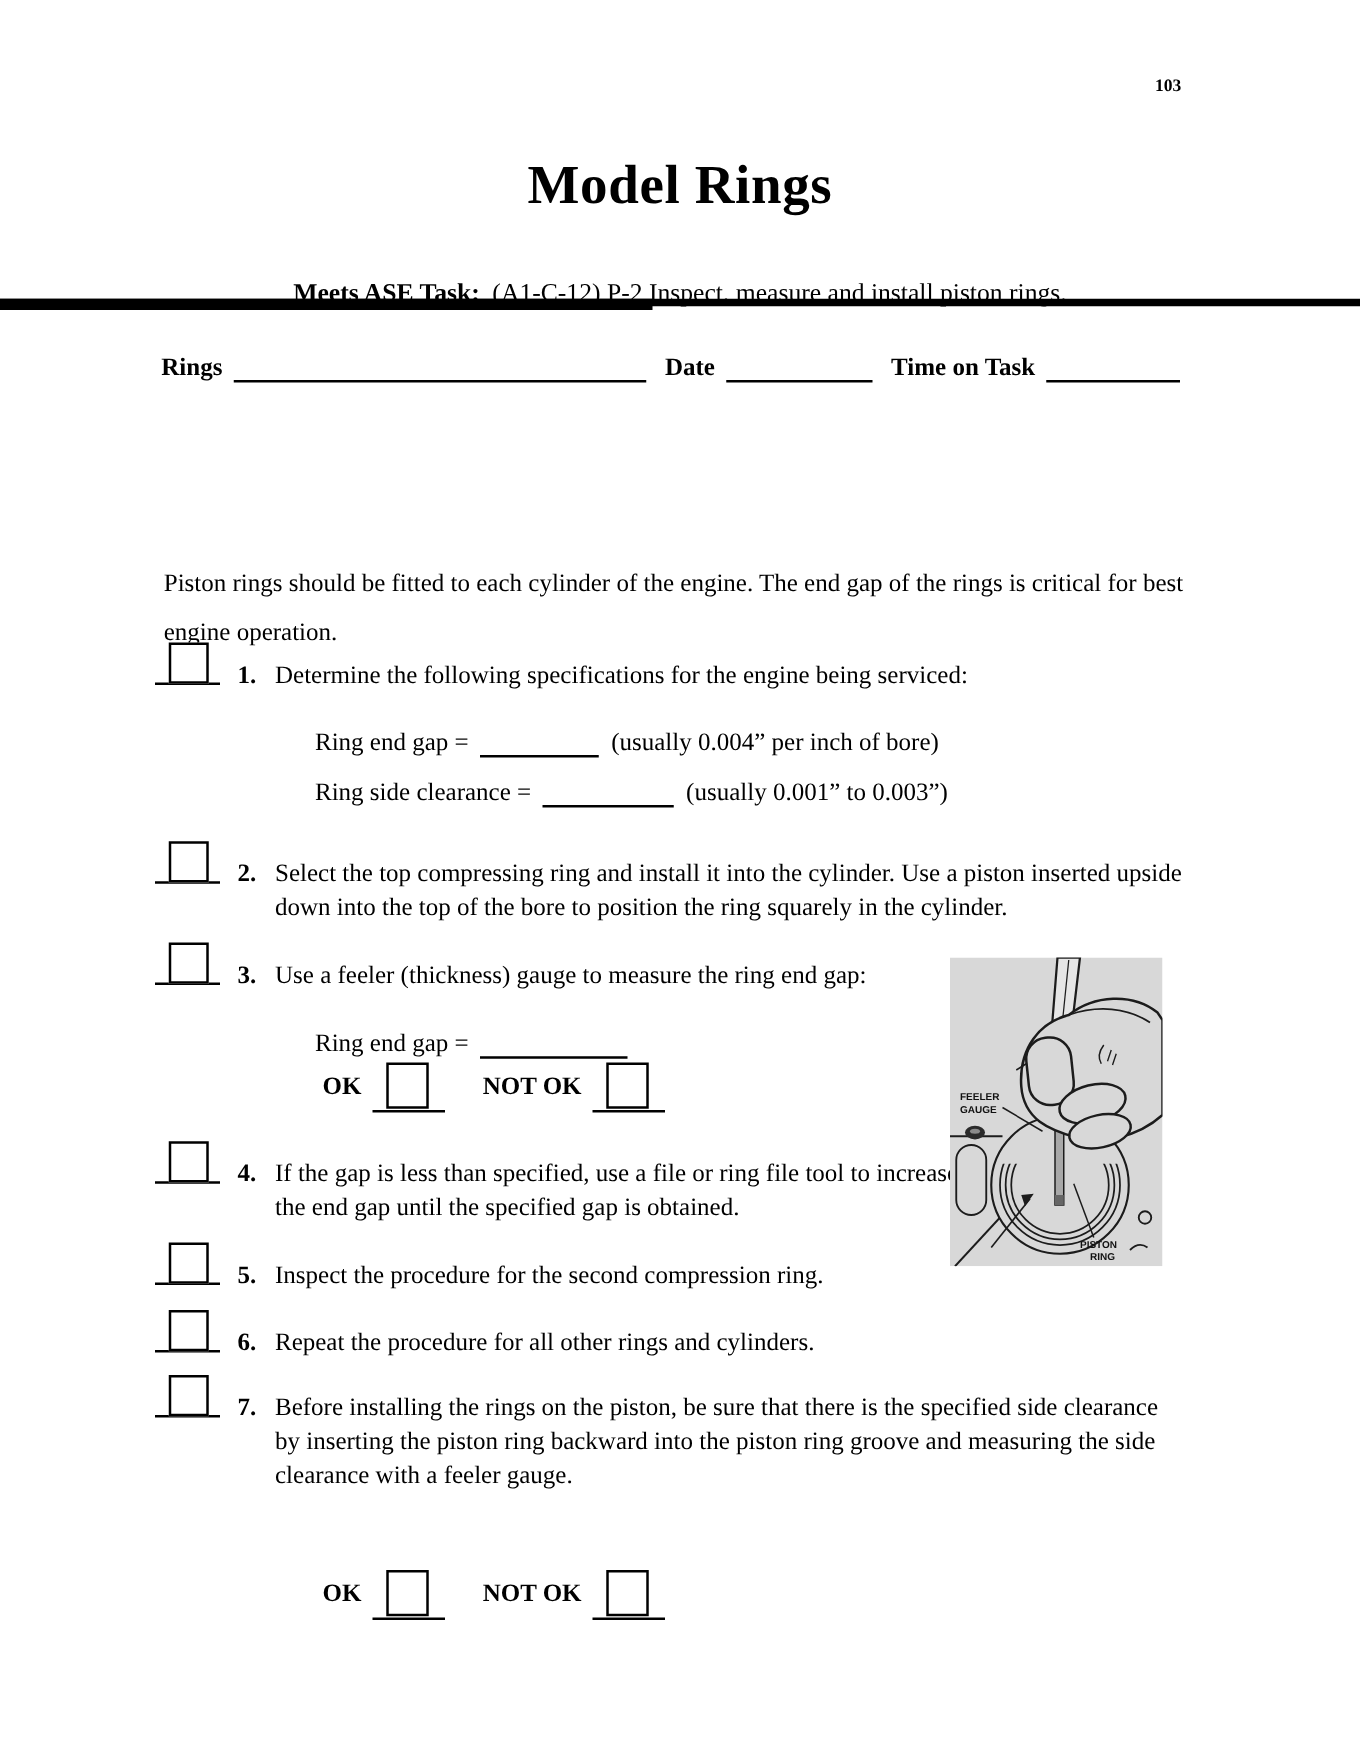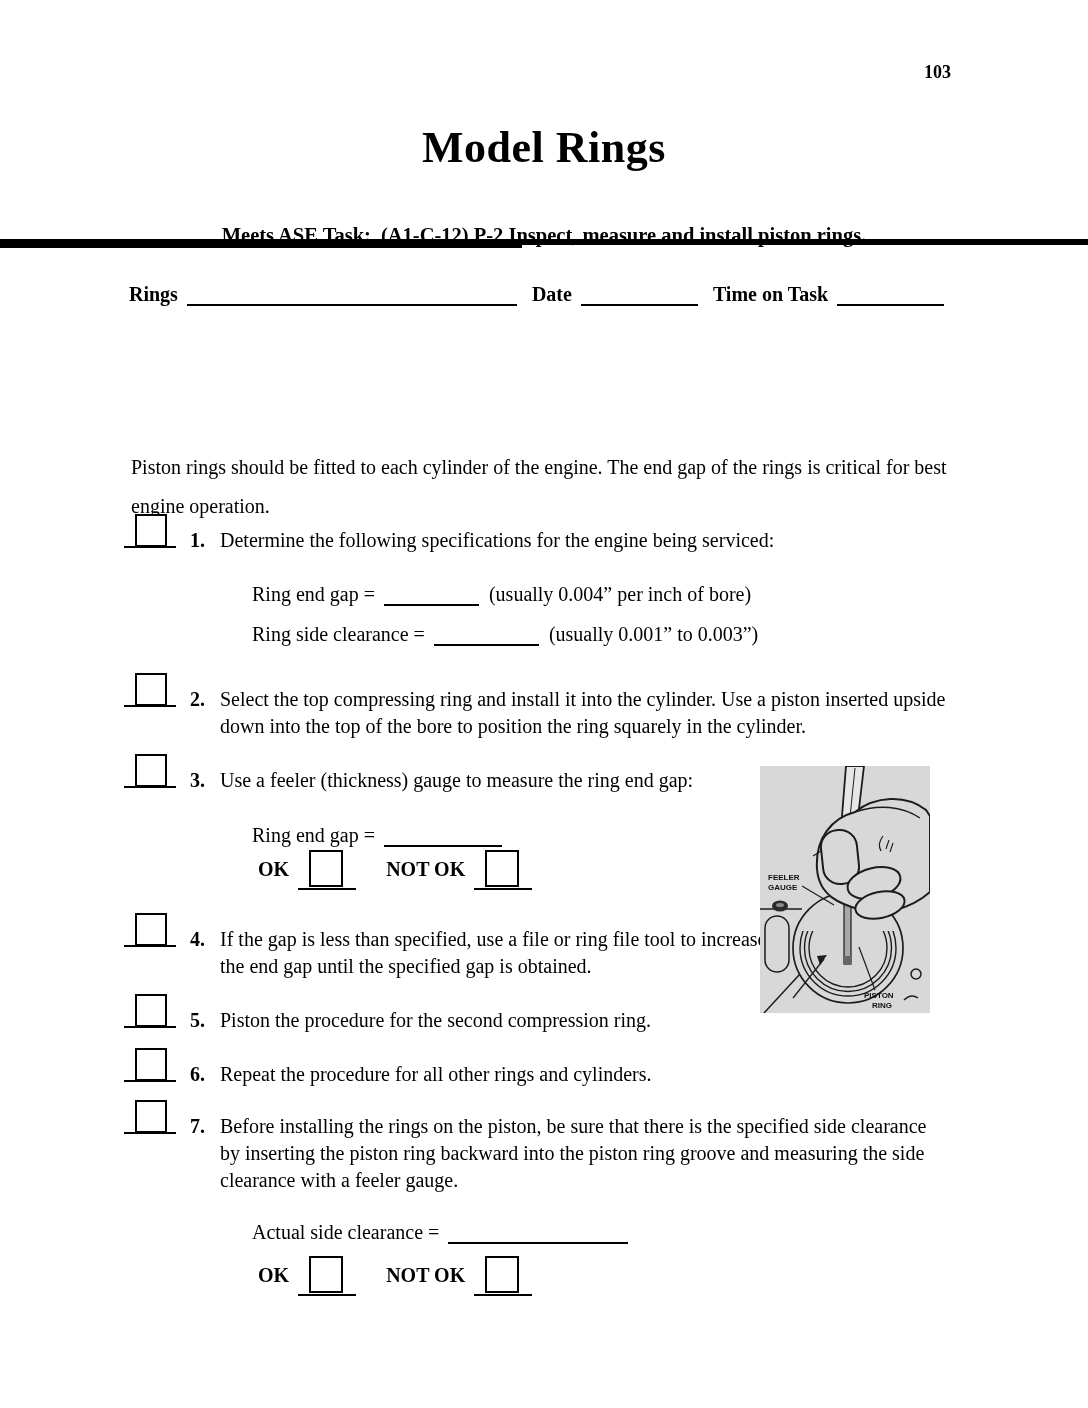--- a/index.html
+++ b/index.html
@@ -2,24 +2,24 @@
 <html><head>
 <meta charset="utf-8">
 <style>
   html,body { margin:0; padding:0; background:#ffffff; }
   .page {
     position:relative; width:1088px; height:1408px; background:#fff;
     font-family:"Liberation Serif", serif; color:#000; font-size:20px;
     overflow:hidden;
   }
 
-  .page-number { position:absolute; left:924px; top:62px; font-weight:bold; font-size:18px; }
+  .page-number { position:absolute; left:924px; top:62px; font-weight:bold; font-size:14px; }
   .title { position:absolute; left:0; right:0; top:122px; margin:0; text-align:center;
            font-size:44px; font-weight:bold; letter-spacing:0.5px; }
-  .ase   { position:absolute; left:0; right:0; top:203px; text-align:center; font-size:20.5px;font-weight:bold; }
+  .ase   { position:absolute; left:0; right:0; top:203px; text-align:center; font-size:20.5px; }
   .ase b { margin-right:10px; }
 
   .rule  { position:absolute; top:239px; left:0; width:1088px; height:11px; }
   .rule .r1 { position:absolute; top:0; left:0; width:1088px; height:6px; background:#000; }
   .rule .r2 { position:absolute; top:0; left:0; width:522px;  height:9px; background:#000; }
 
   .frow { position:absolute; left:129px; display:flex; align-items:flex-end; font-weight:bold; white-space:nowrap; }
   .frow .flbl  { margin-right:9px; }
   .frow .blank { margin-right:15px; }
   .blank { display:inline-block; height:3px; border-bottom:2px solid #000; }
@@ -140,45 +140,41 @@
     <span class="num">4.</span>
     <span class="txt" style="width:548px">If the gap is less than specified, use a file or ring file tool to increase the end gap until the specified gap is obtained.</span>
   </div>
 
   <div class="cb" style="left:124px; top:991px">
     <span class="line"></span>
       <span class="box"></span>
   </div>
   <div class="item" style="top:1007px">
     <span class="num">5.</span>
-    <span class="txt" style="width:700px">Piston the procedure for the second compression ring.</span>
+    <span class="txt" style="width:700px">Inspect the procedure for the second compression ring.</span>
   </div>
 
   <div class="cb" style="left:124px; top:1045px">
     <span class="line"></span>
       <span class="box"></span>
   </div>
   <div class="item" style="top:1061px">
     <span class="num">6.</span>
     <span class="txt" style="width:700px">Repeat the procedure for all other rings and cylinders.</span>
   </div>
 
   <div class="cb" style="left:124px; top:1097px">
     <span class="line"></span>
       <span class="box"></span>
   </div>
   <div class="item" style="top:1113px">
     <span class="num">7.</span>
     <span class="txt" style="width:707px">Before installing the rings on the piston, be sure that there is the specified side clearance by inserting the piston ring backward into the piston ring groove and measuring the side clearance with a feeler gauge.</span>
   </div>
 
-  <div class="sub" style="top:1221px">
-    <span class="slabel">Actual side clearance =</span>
-    <span class="blank" style="width:180px"></span>
-  </div>
 
   <div class="okrow" style="top:1254px">
     <span class="lab">OK</span>
     <div class="cbi">
       <span class="line"></span>
         <span class="box"></span>
     </div>
     <span class="lab gap">NOT OK</span>
     <div class="cbi">
       <span class="line"></span>

